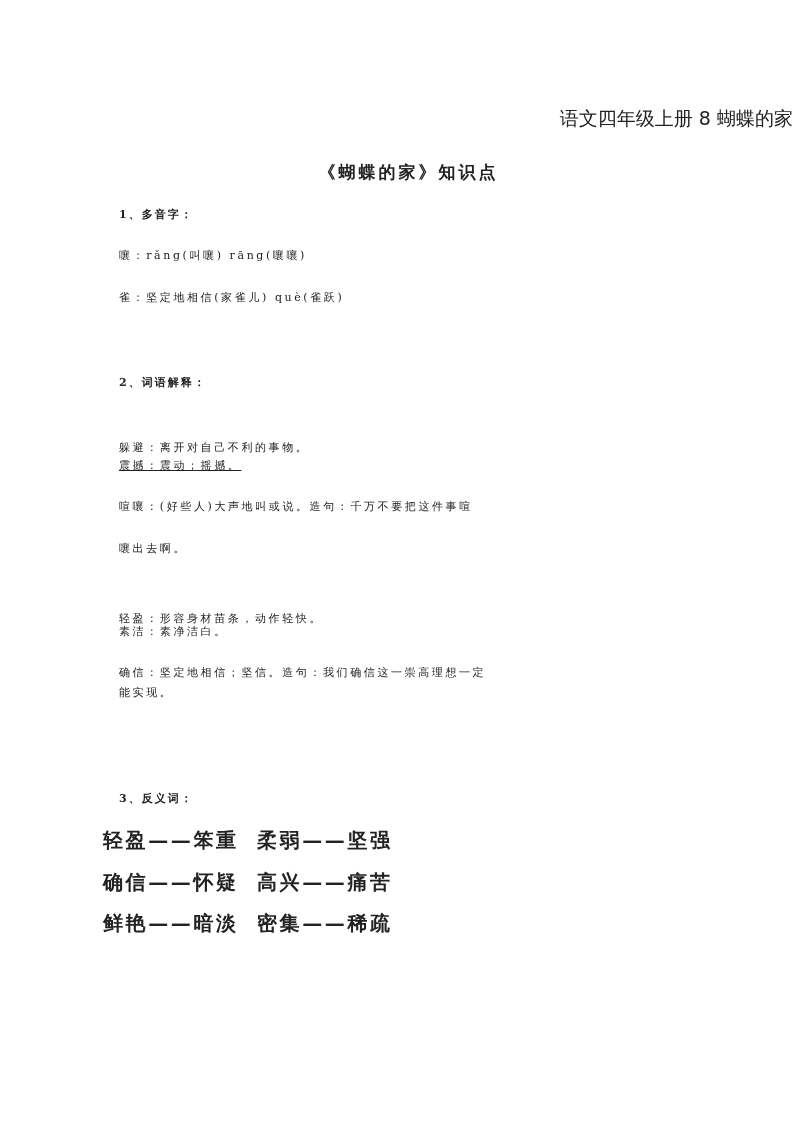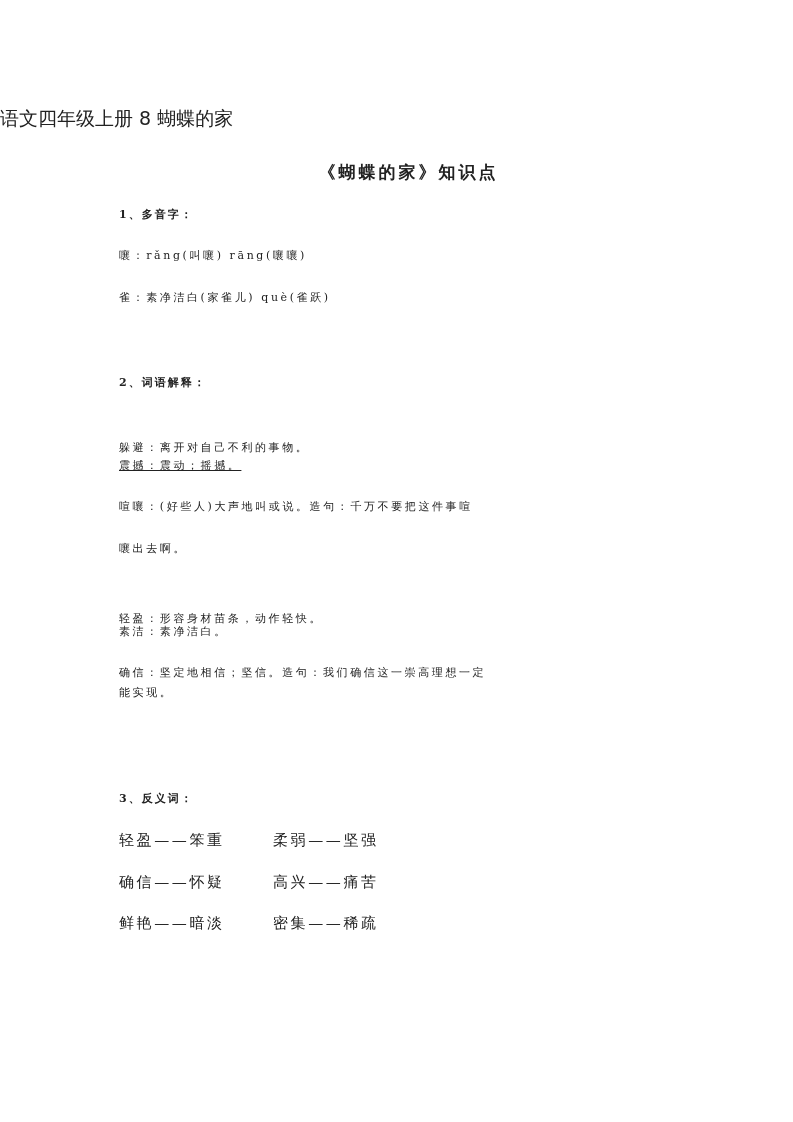--- a/index.html
+++ b/index.html
@@ -13,21 +13,21 @@
       position: relative;
       overflow: hidden;
       color: #1a1a1a;
       font-family: "DejaVu Serif", "Liberation Serif", serif;
     }
     .title {
       position: absolute;
       top: 106px;
       left: 0;
       width: 793px;
-      text-align: left;
+      text-align: right;
       font-family: "DejaVu Sans", "Liberation Sans", sans-serif;
       font-size: 19px;
       line-height: 24px;
       letter-spacing: 0px;
       color: #222;
     }
     .subtitle {
       position: absolute;
       top: 160px;
       left: 0;
@@ -48,44 +48,45 @@
       letter-spacing: 2.6px;
       white-space: nowrap;
       color: #222;
     }
     .heading {
       font-weight: bold;
       letter-spacing: 2px;
     }
     .antonym-row {
       position: absolute;
-      left: 119px;
-      font-size: 15px;
+      left: 103px;
+      font-size: 20px;
       line-height: 24px;
       letter-spacing: 2.6px;
       white-space: nowrap;
       color: #222;
+      font-weight: bold;
     }
     .antonym-row span.pair {
       display: inline-block;
     }
     .antonym-row span.pair.first {
       width: 154px;
     }
   </style>
 </head>
 <body>
 
 <div>
   <div class="title">语文四年级上册  8  蝴蝶的家</div>
   <div class="subtitle">《蝴蝶的家》知识点</div>
 
   <div class="line heading" style="top:203px;">1、多音字：</div>
   <div class="line" style="top:244px;">嚷：rǎng(叫嚷) rāng(嚷嚷)</div>
-  <div class="line" style="top:286px;">雀：素净洁白(家雀儿) què(雀跃)</div>
+  <div class="line" style="top:286px;">雀：坚定地相信(家雀儿) què(雀跃)</div>
 
   <div class="line heading" style="top:371px;">2、词语解释：</div>
   <div class="line" style="top:436px;">躲避：离开对自己不利的事物。</div>
   <div class="line" style="top:454px;text-decoration:underline;">震撼：震动；摇撼。</div>
   <div class="line" style="top:495px;">喧嚷：(好些人)大声地叫或说。造句：千万不要把这件事喧</div>
   <div class="line" style="top:537px;">嚷出去啊。</div>
   <div class="line" style="top:607px;">轻盈：形容身材苗条，动作轻快。</div>
   <div class="line" style="top:620px;">素洁：素净洁白。</div>
   <div class="line" style="top:661px;">确信：坚定地相信；坚信。造句：我们确信这一崇高理想一定</div>
   <div class="line" style="top:681px;">能实现。</div>

